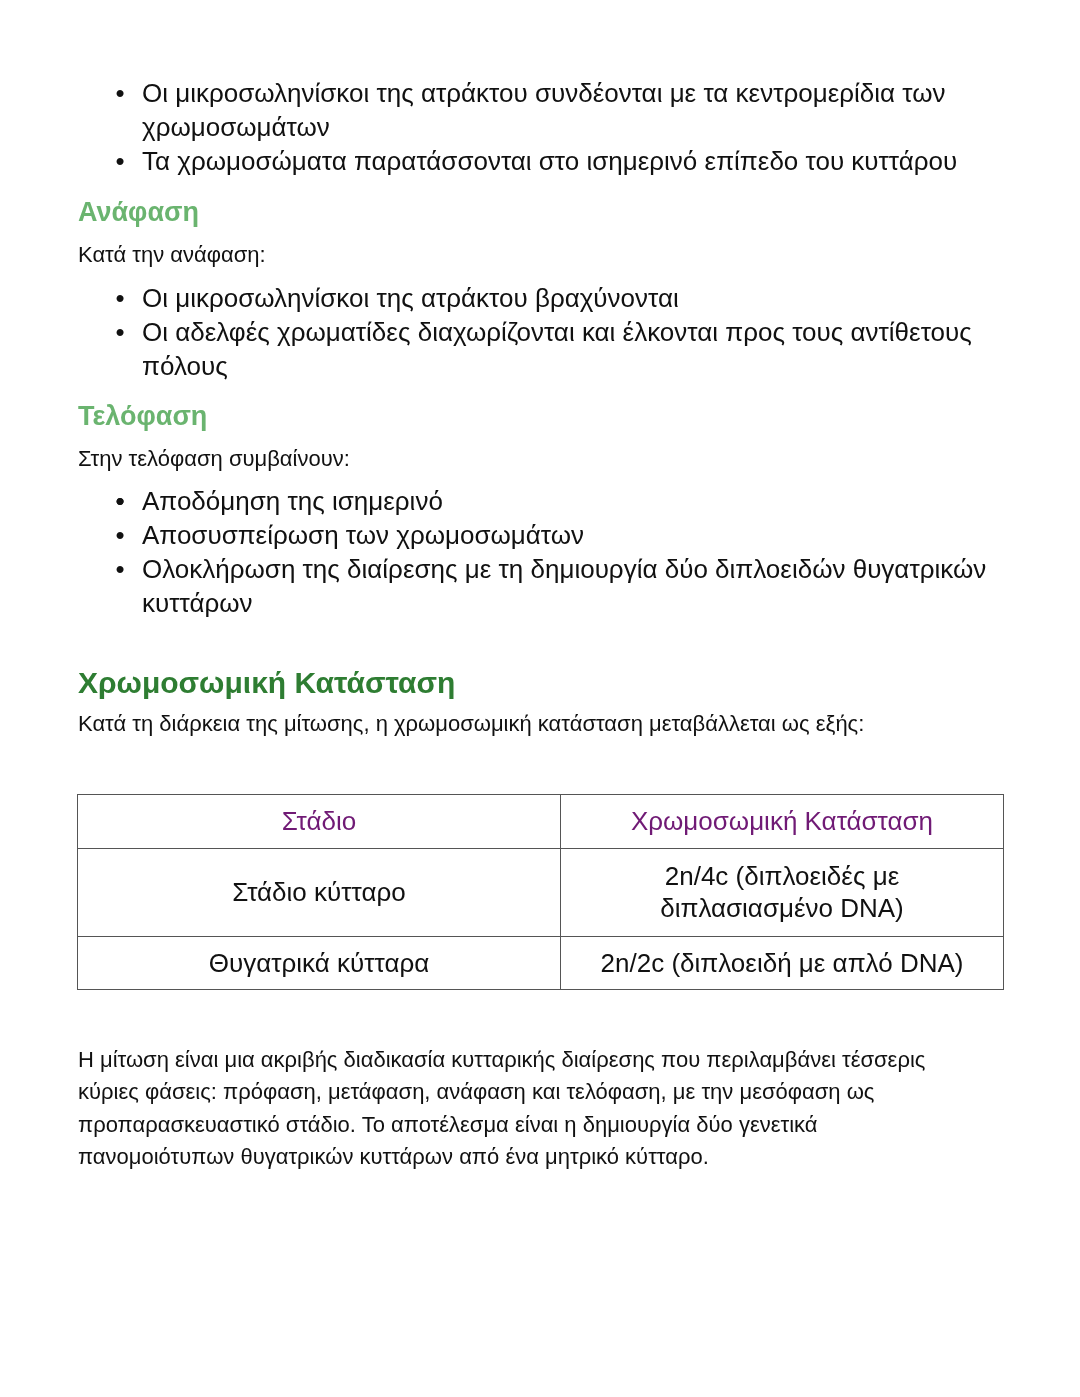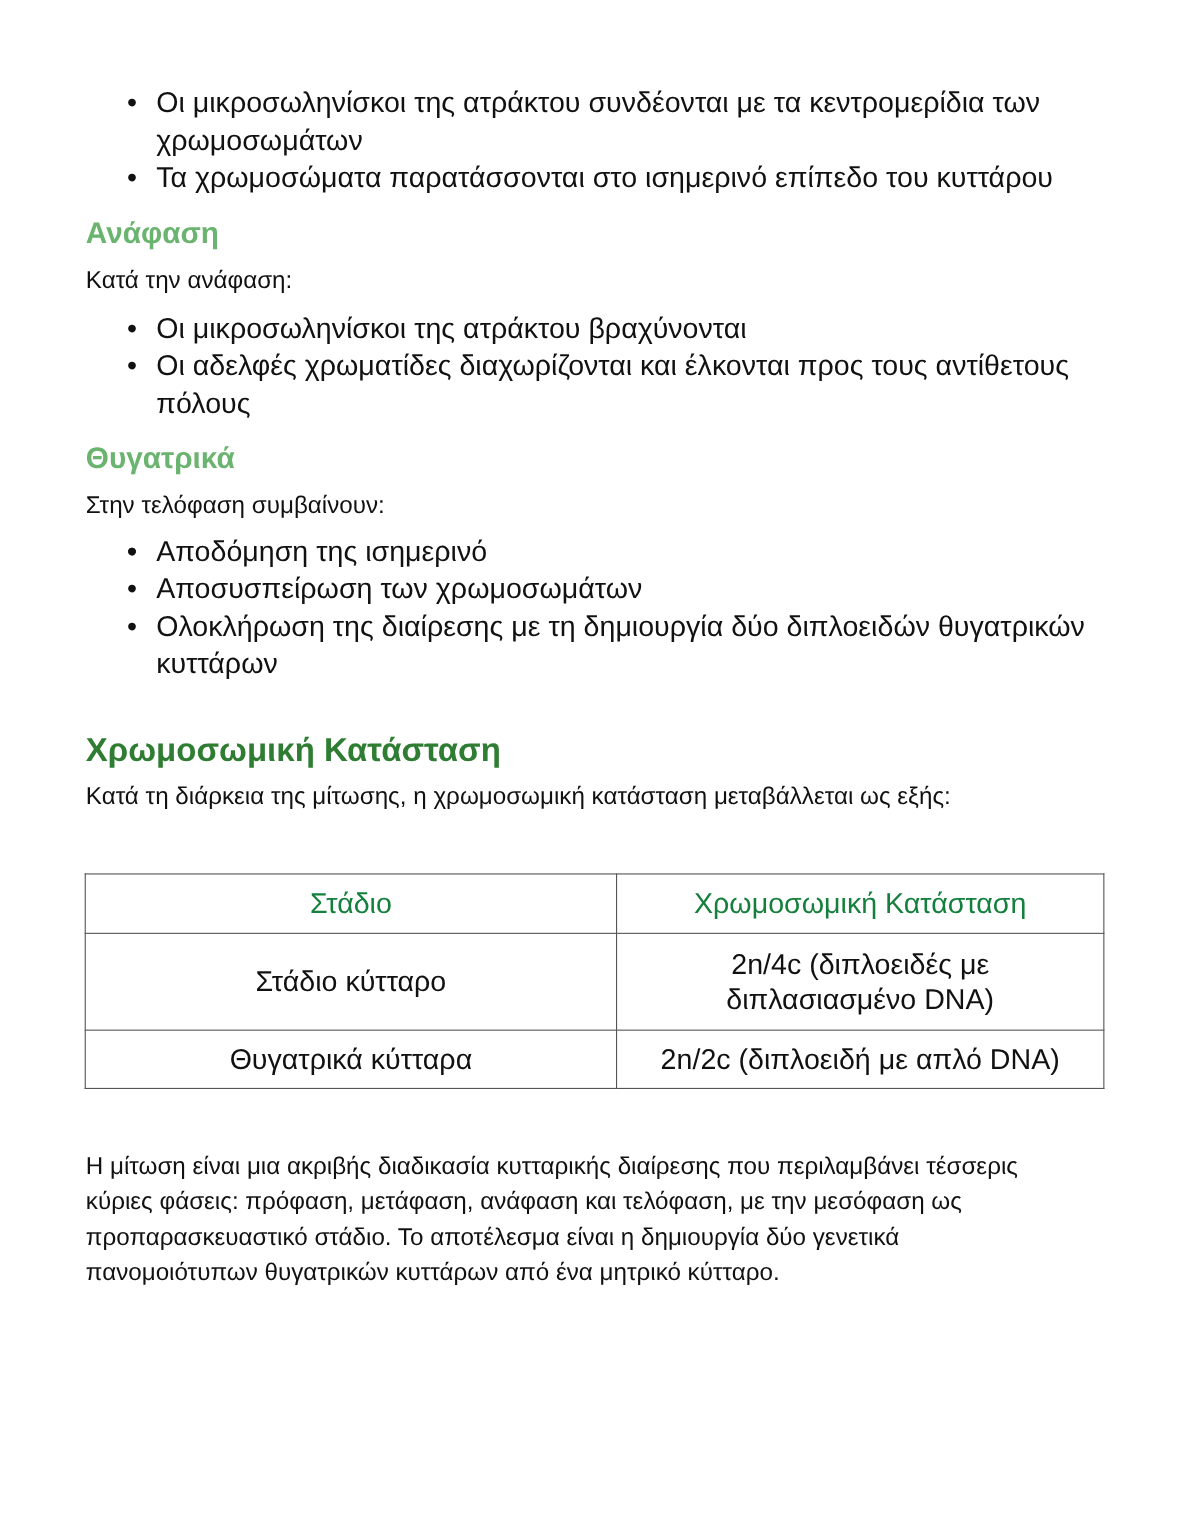--- a/index.html
+++ b/index.html
@@ -63,21 +63,21 @@
       font-size: 26px;
     }
     table.state-table th,
     table.state-table td {
       border: 1.5px solid #555555;
       text-align: center;
       font-weight: normal;
       padding: 0 10px;
     }
     table.state-table th {
-      color: #15803d;
+      color: #701a75;
       height: 53px;
     }
     table.state-table td {
       color: #111111;
       line-height: 32px;
     }
     .col1 { width: 462px; }
   </style>
 </head>
 <body>
@@ -101,21 +101,21 @@
     <li>
       <span class="bullet">•</span>
       <span>Οι μικροσωληνίσκοι της ατράκτου βραχύνονται</span>
     </li>
     <li>
       <span class="bullet">•</span>
       <span>Οι αδελφές χρωματίδες διαχωρίζονται και έλκονται προς τους αντίθετους πόλους</span>
     </li>
   </ul>
 
-  <h3 class="h3" style="margin-top:16px;">Θυγατρικά</h3>
+  <h3 class="h3" style="margin-top:16px;">Τελόφαση</h3>
   <p class="para" style="margin-top:10px;">Στην τελόφαση συμβαίνουν:</p>
   <ul class="bullets" style="margin-top:9px;">
     <li>
       <span class="bullet">•</span>
     </li>
     <li>
       <span class="bullet">•</span>
       <span>Αποδόμηση της ισημερινό</span>
     </li>
     <li>

